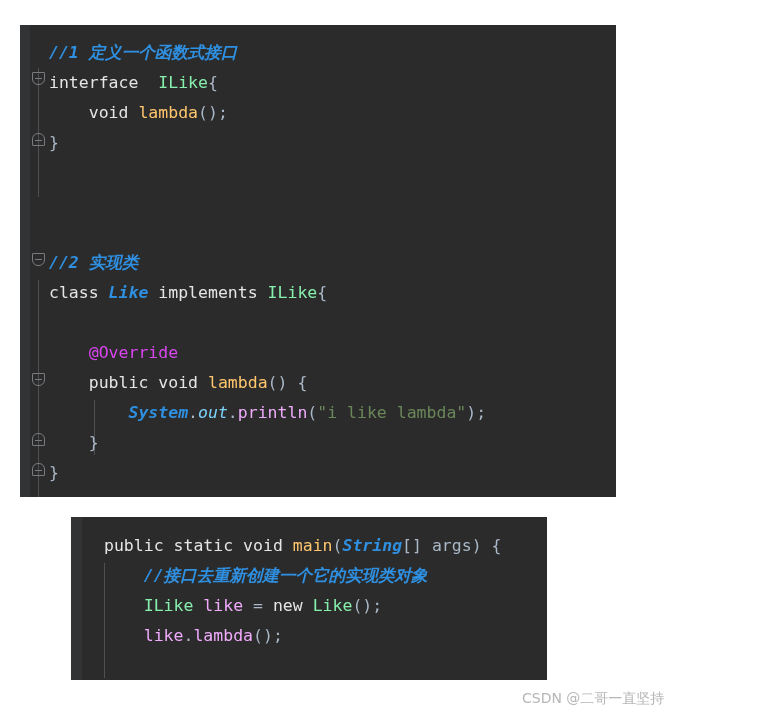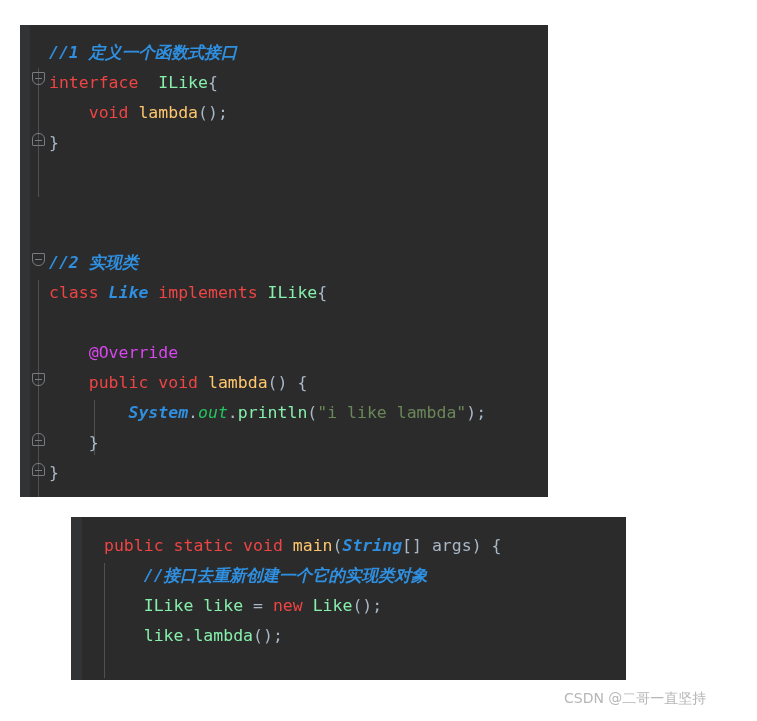--- a/index.html
+++ b/index.html
@@ -18,27 +18,27 @@
   
   .code-block {
     position: absolute;
     background: #2b2b2b;
     box-sizing: border-box;
     overflow: hidden;
   }
   #block-interface {
     left: 20px;
     top: 25px;
-    width: 528px;
+    width: 596px;
     height: 472px;
   }
   #block-main {
     left: 71px;
     top: 517px;
-    width: 555px;
+    width: 476px;
     height: 163px;
     text-decoration: underline;
   }
 
   
   .gutter {
     position: absolute;
     left: 0;
     top: 0;
     bottom: 0;
@@ -99,37 +99,37 @@
     white-space: pre;
     letter-spacing: 0px;
   }
   #block-interface .code { padding: 13px 0 0 29px; }
   #block-main .code { padding: 14px 0 0 33px; }
 
   .ln { display: block; height: 30px; }
 
   
   .t-comment  { color: #2f8fe0; font-style: italic; font-weight: bold; }
-  .t-keyword  { color: #ef4444; text-align: center; }
+  .t-keyword  { color: #e5e5e5; text-align: center; }
   .t-type     { color: #86efac; }
-  .t-ident    { color: #86efac; }
+  .t-ident    { color: #f0abfc; }
   .t-method   { color: #ffc66d; }
   .t-punct    { color: #a9b7c6; }
   .t-paren    { color: #a9b7c6; }
   .t-brace    { color: #a9b7c6; }
   .t-anno     { color: #d946ef; }
   .t-classref { color: #2f8fe0; font-style: italic; font-weight: bold; }
-  .t-static   { color: #22c55e; font-style: italic; }
+  .t-static   { color: #7dd3fc; font-style: italic; }
   .t-string   { color: #6a8759; }
   .t-param    { color: #a9b7c6; }
 
   
   #watermark {
     position: absolute;
-    left: 564px;
+    left: 522px;
     top: 690px;
     font-family: "DejaVu Sans", sans-serif;
     font-size: 14px;
     color: #b6b6b6;
     white-space: pre;
   }
 </style>
 </head>
 <body>
 

